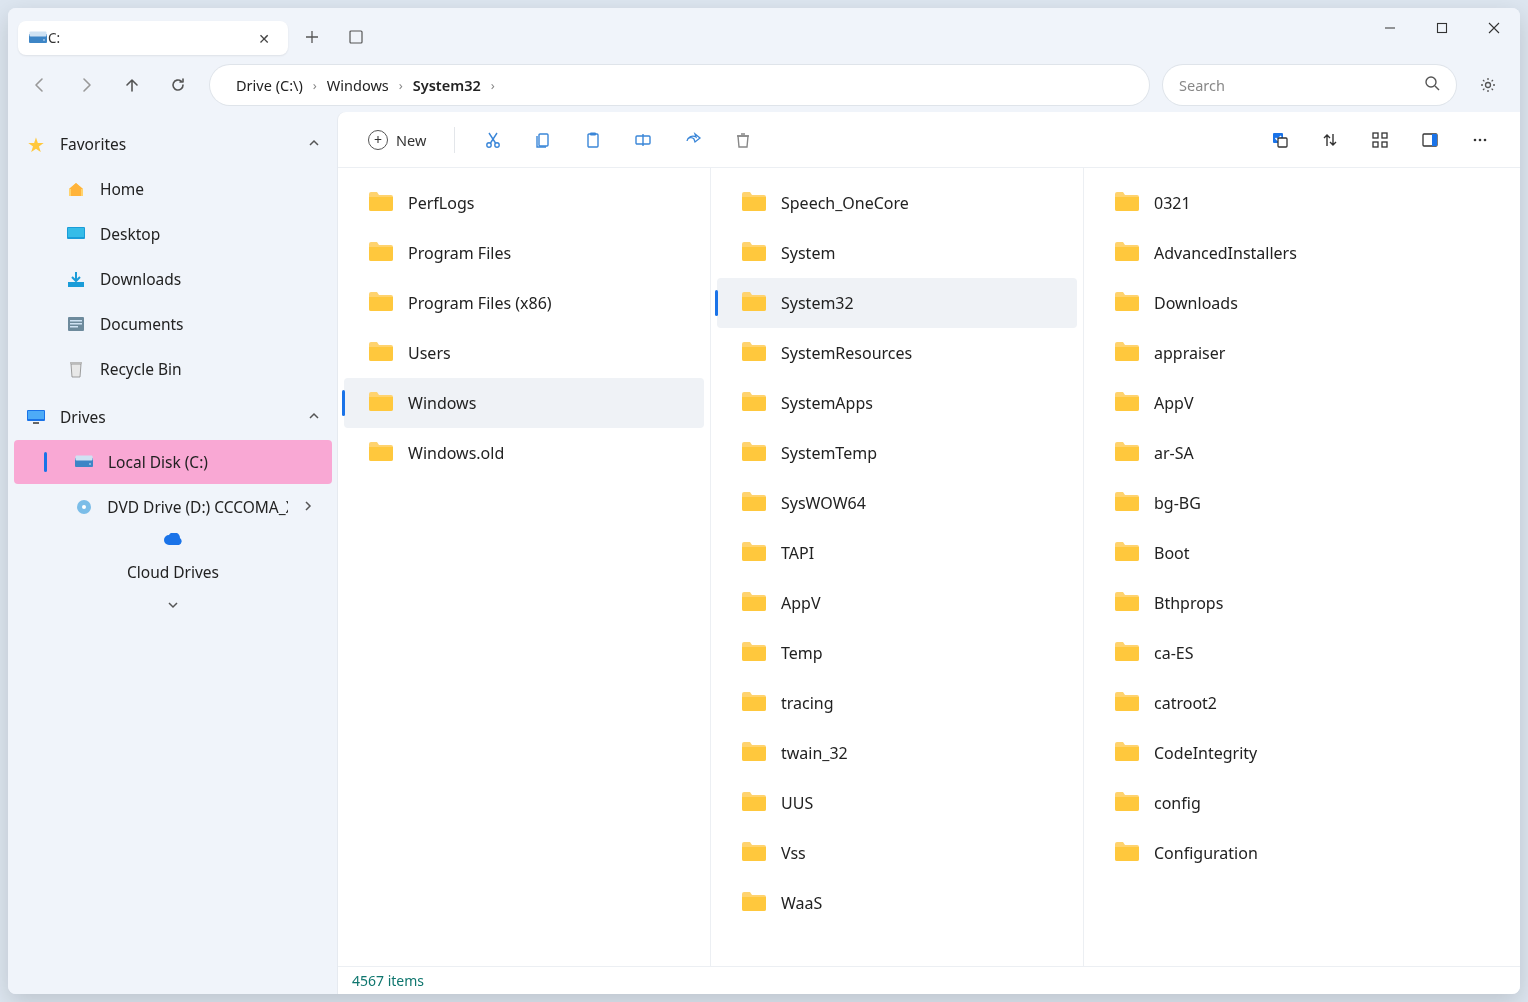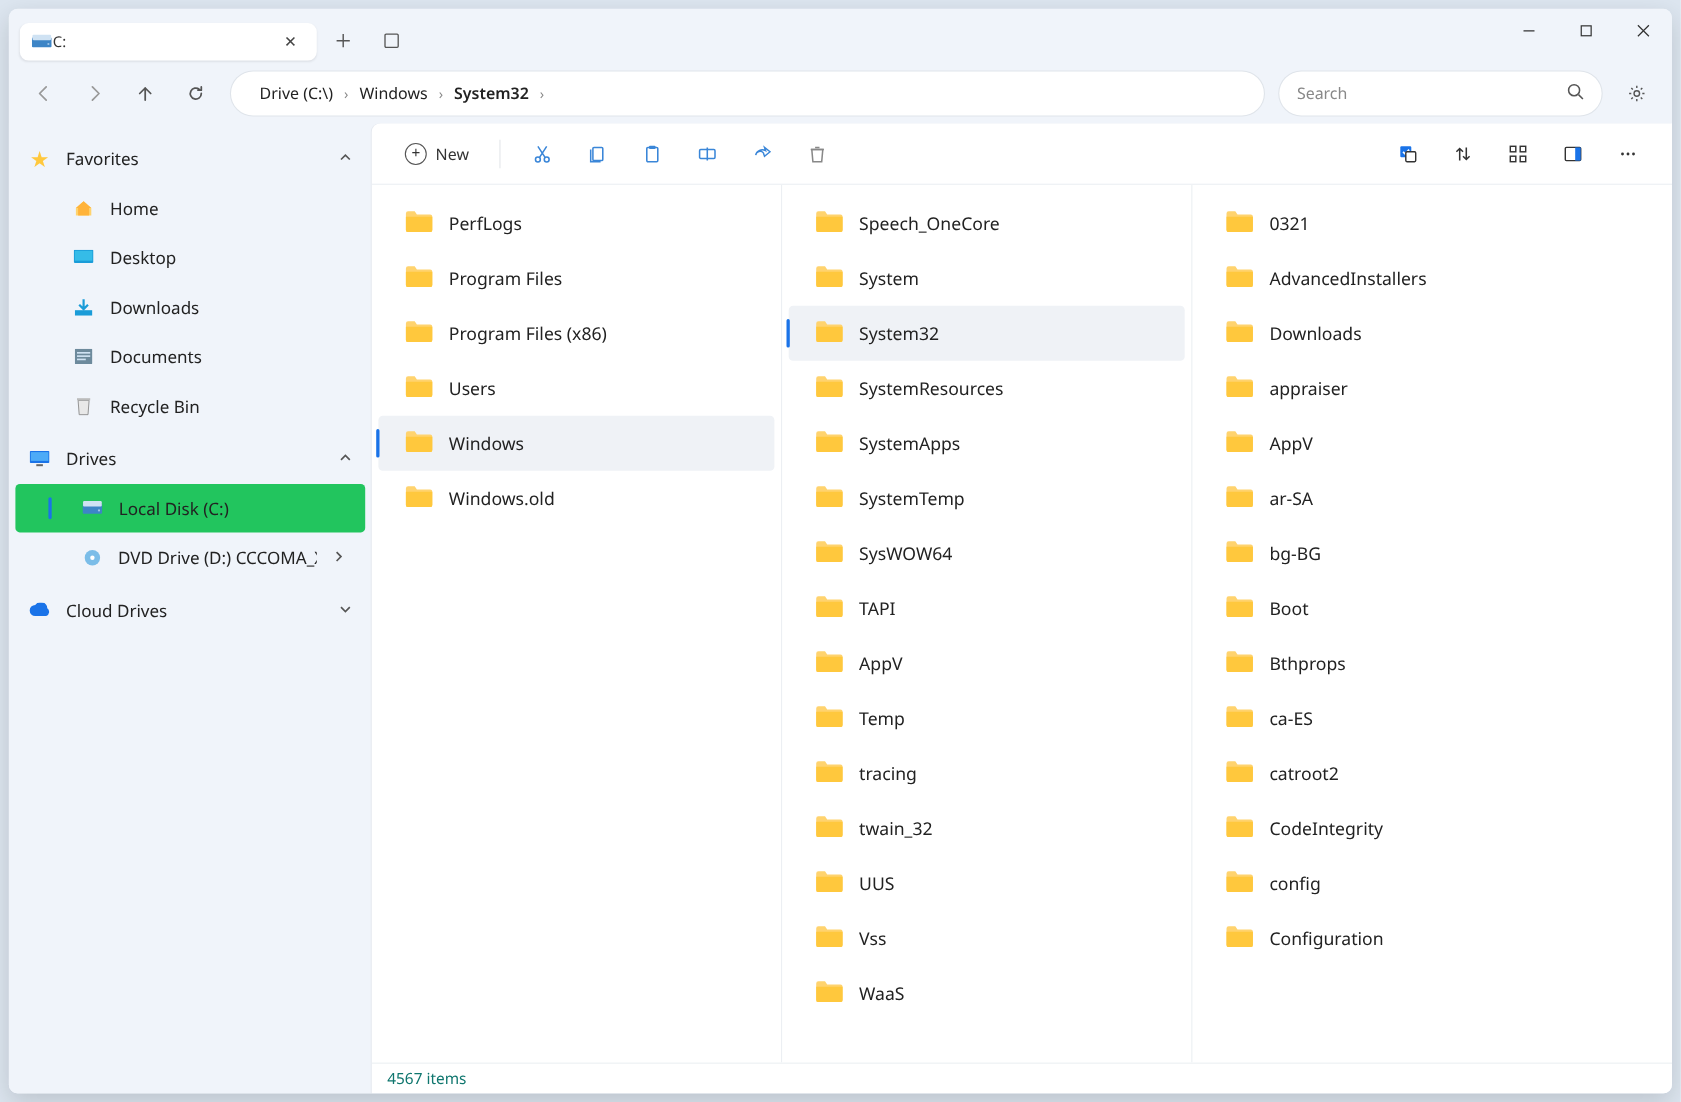--- a/index.html
+++ b/index.html
@@ -105,21 +105,21 @@
     }
     .sb-header{
       display:flex;align-items:center;height:44px;padding:0 18px;gap:14px;
     }
     .sb-header .title{font-weight:400;flex:1;}
     .sb-chevron{color:#555;font-size:13px;}
     .sb-item{
       display:flex;align-items:center;height:44px;padding:0 18px 0 52px;gap:14px;border-radius:4px;margin:1px 6px;
     }
     .sb-item.indent2{padding-left:92px;}
-    .sb-item.selected{background:#22c55e;position:relative;}
+    .sb-item.selected{background:#f9a8d4;position:relative;}
     .sb-item.selected::before{
       content:"";position:absolute;left:30px;top:12px;bottom:12px;width:3px;background:#1a73e8;border-radius:2px;
     }
     .sb-icon{width:20px;height:20px;display:inline-flex;align-items:center;justify-content:center;}
 
     .icon-star{color:#ffc83d;font-size:20px;}
     .icon-home{width:18px;height:16px;}
     .icon-desktop{width:18px;height:14px;}
     .icon-downloads{width:16px;height:16px;}
     .icon-documents{width:16px;height:14px;}
@@ -368,21 +368,21 @@
             </svg>
         </span>
         <span style="white-space:nowrap;overflow:hidden;text-overflow:clip;">DVD Drive (D:) CCCOMA_X</span>
         <span class="sb-chevron" style="margin-left:auto;">
           <svg width="12" height="12" viewBox="0 0 12 12">
               <path d="M4 2l4 4-4 4" stroke="#555" stroke-width="1.5" fill="none"></path>
             </svg>
         </span>
       </div>
 
-      <div class="sb-header" style="padding-left:18px;margin-top:4px;">
+      <div class="sb-header" style="padding-left:18px;margin-top:4px;flex-direction:column;">
         <span class="sb-icon">
           <svg class="icon-cloud" viewBox="0 0 20 14">
               <path d="M6 12a5 5 0 0 1 0-10 6 6 0 0 1 11 3 4 4 0 0 1-1 7z" fill="#1a73e8"></path>
             </svg>
         </span>
         <span class="title">Cloud Drives</span>
         <span class="sb-chevron">
           <svg width="12" height="12" viewBox="0 0 12 12">
               <path d="M2 4l4 4 4-4" stroke="#555" stroke-width="1.5" fill="none"></path>
             </svg>

